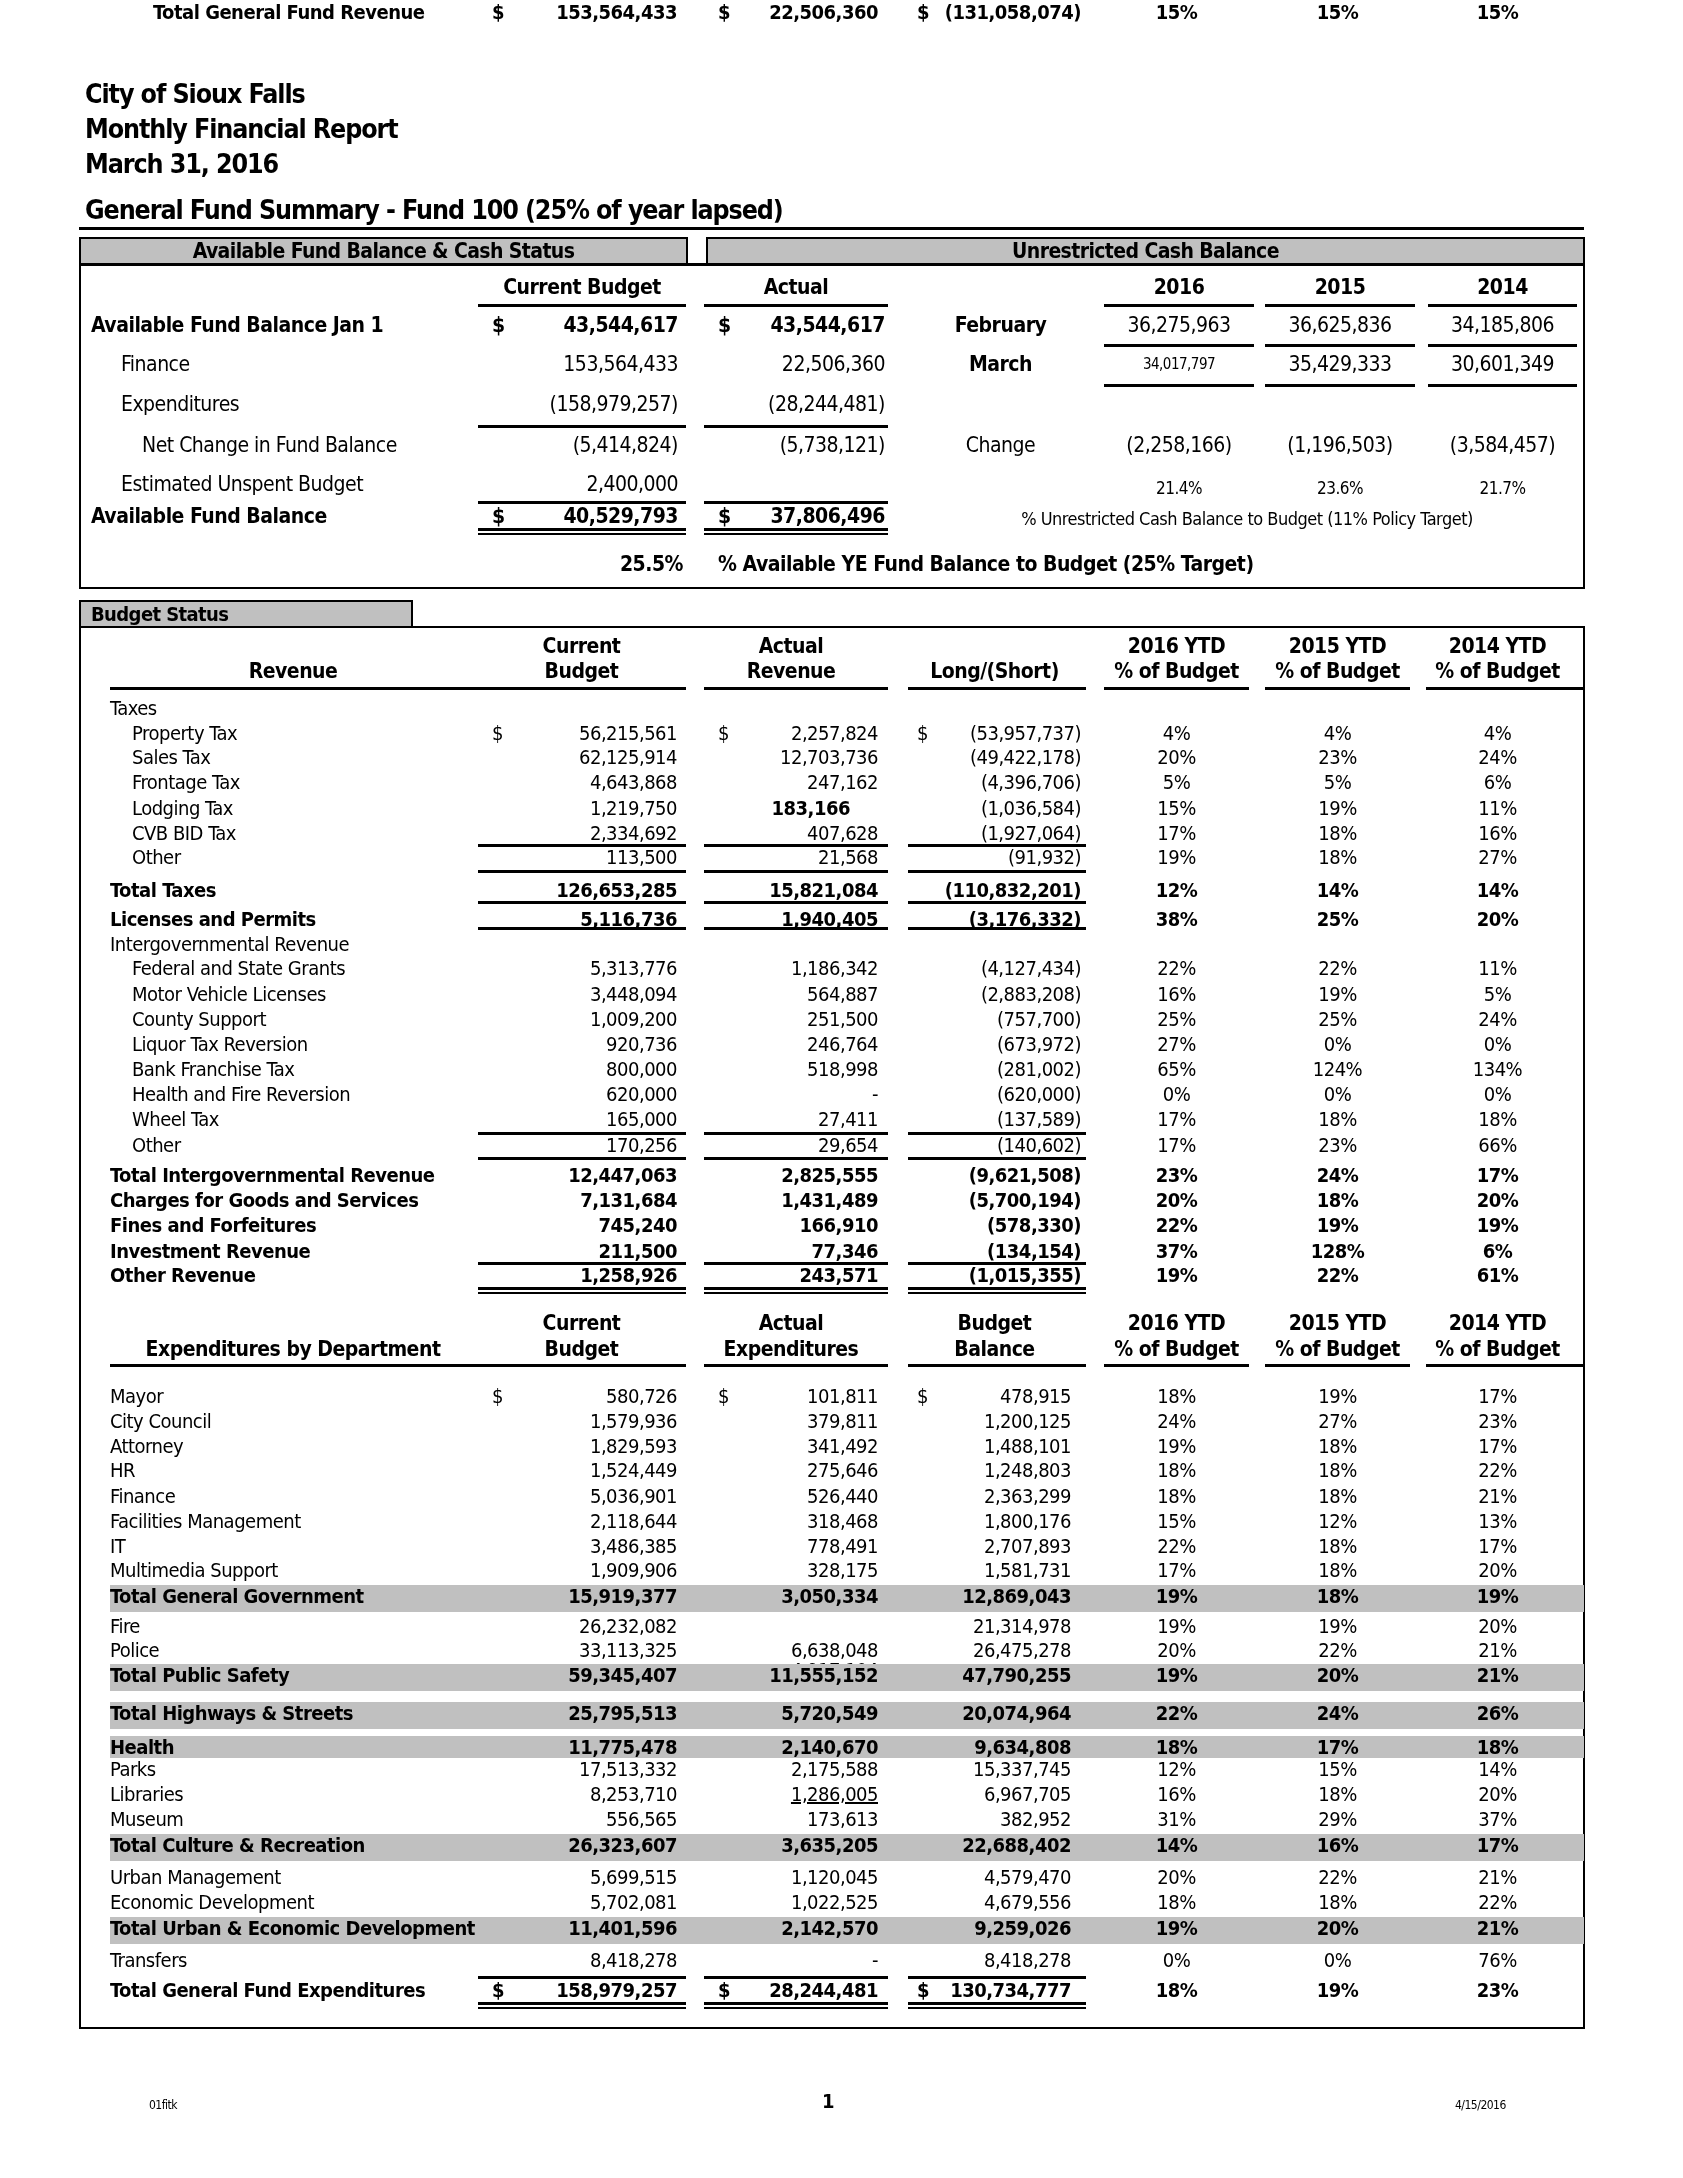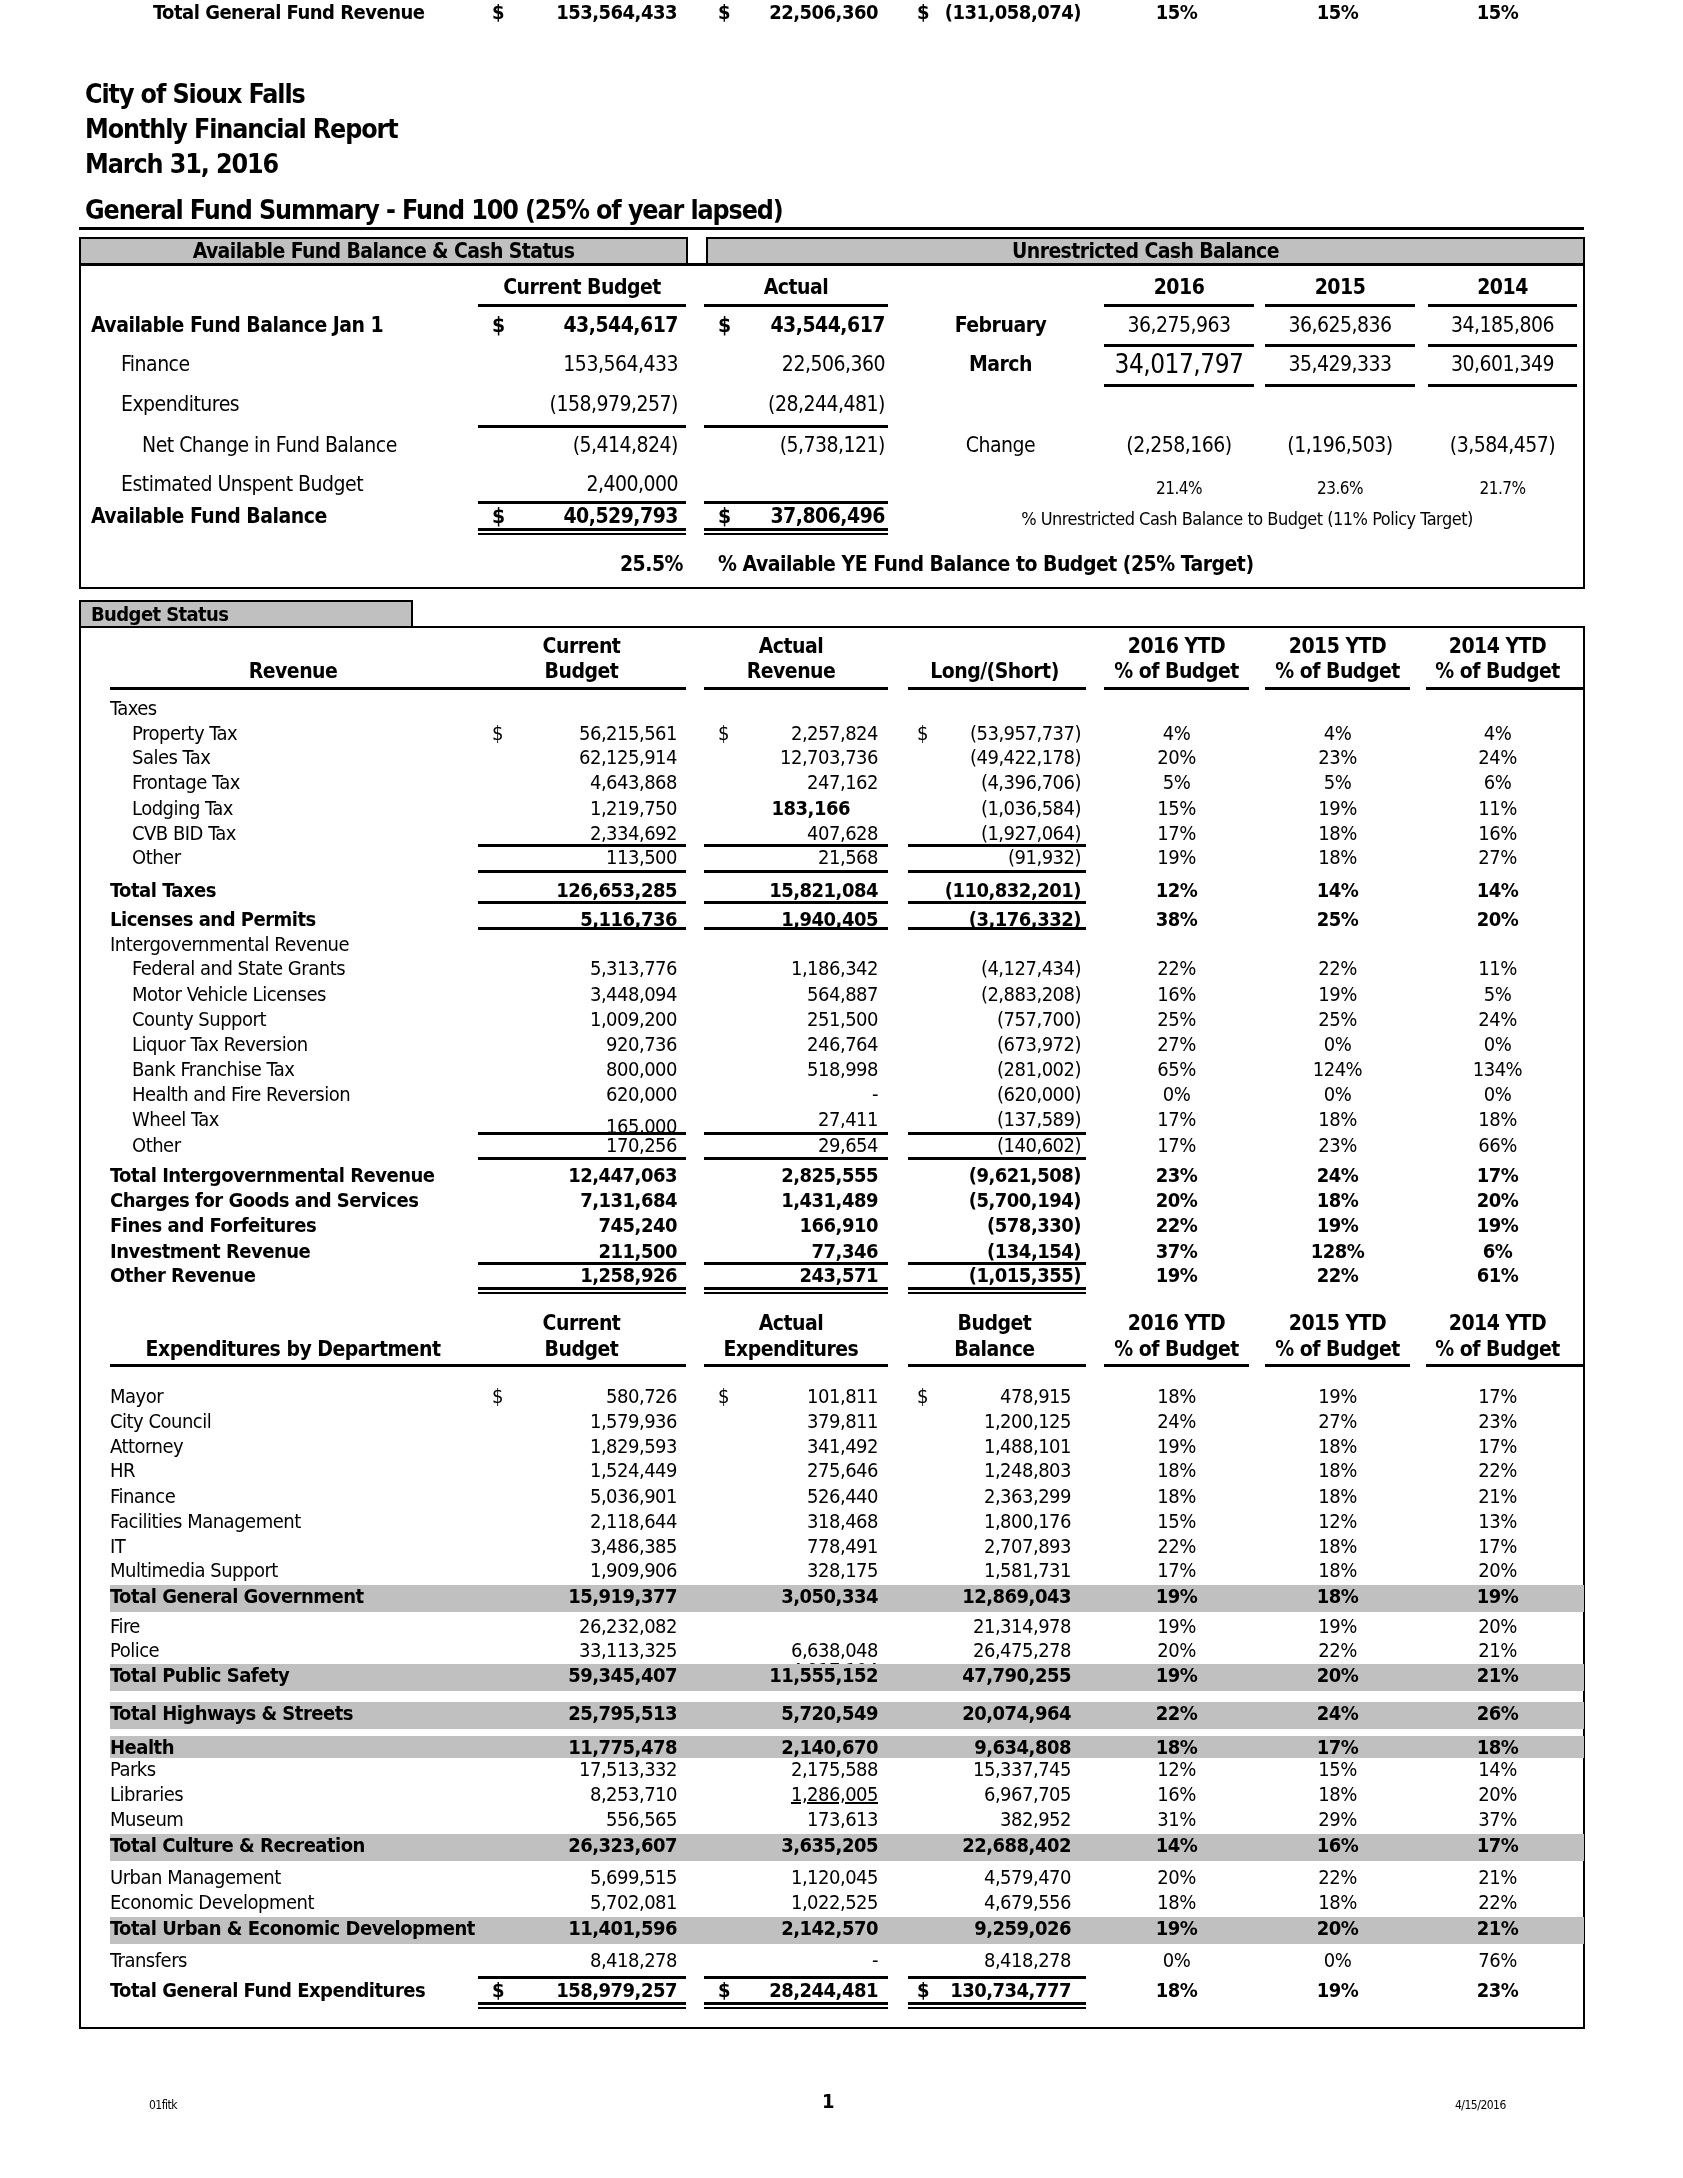--- a/index.html
+++ b/index.html
@@ -78,21 +78,21 @@
     <div class="ul" style="left:1265px;top:384px;width:150px;"></div>
     <div class="t b c" style="left:1428px;top:275px;width:149px;font-size:21px;">2014</div>
     <div class="ul" style="left:1428px;top:304px;width:149px;"></div>
     <div class="ul" style="left:1428px;top:344px;width:149px;"></div>
     <div class="ul" style="left:1428px;top:384px;width:149px;"></div>
     <div class="t c b" style="left:931px;top:313px;width:139px;font-size:21px;">February</div>
     <div class="t c" style="left:1104px;top:313px;width:150px;font-size:21px;">36,275,963</div>
     <div class="t c" style="left:1265px;top:313px;width:150px;font-size:21px;">36,625,836</div>
     <div class="t c" style="left:1428px;top:313px;width:149px;font-size:21px;">34,185,806</div>
     <div class="t c b" style="left:931px;top:352px;width:139px;font-size:21px;">March</div>
-    <div class="t c" style="left:1104px;top:352px;width:150px;font-size:26px;">34,017,797</div>
+    <div class="t c" style="left:1104px;top:352px;width:150px;font-size:15px;">34,017,797</div>
     <div class="t c" style="left:1265px;top:352px;width:150px;font-size:21px;">35,429,333</div>
     <div class="t c" style="left:1428px;top:352px;width:149px;font-size:21px;">30,601,349</div>
     <div class="t c" style="left:931px;top:433px;width:139px;font-size:21px;">Change</div>
     <div class="t c" style="left:1104px;top:433px;width:150px;font-size:21px;">(2,258,166)</div>
     <div class="t c" style="left:1265px;top:433px;width:150px;font-size:21px;">(1,196,503)</div>
     <div class="t c" style="left:1428px;top:433px;width:149px;font-size:21px;">(3,584,457)</div>
     <div class="t c" style="left:1104px;top:476px;width:150px;font-size:17px;">21.4%</div>
     <div class="t c" style="left:1265px;top:476px;width:150px;font-size:17px;">23.6%</div>
     <div class="t c" style="left:1428px;top:476px;width:149px;font-size:17px;">21.7%</div>
     <div class="t c" style="left:950px;top:506px;width:594px;font-size:18px;">% Unrestricted Cash Balance to Budget (11% Policy Target)</div>
@@ -219,21 +219,21 @@
     <div class="t c" style="left:1265px;top:1057px;width:145px;">124%</div>
     <div class="t c" style="left:1426px;top:1057px;width:143px;">134%</div>
     <div class="t" style="left:132px;top:1082px;">Health and Fire Reversion</div>
     <div class="t r" style="left:478px;top:1082px;width:199px;">620,000</div>
     <div class="t r" style="left:704px;top:1082px;width:174px;">-</div>
     <div class="t r" style="left:908px;top:1082px;width:173px;">(620,000)</div>
     <div class="t c" style="left:1104px;top:1082px;width:145px;">0%</div>
     <div class="t c" style="left:1265px;top:1082px;width:145px;">0%</div>
     <div class="t c" style="left:1426px;top:1082px;width:143px;">0%</div>
     <div class="t" style="left:132px;top:1107px;">Wheel Tax</div>
-    <div class="t r" style="left:478px;top:1107px;width:199px;margin-top:7px;">165,000</div>
+    <div class="t r" style="left:478px;top:1107px;width:199px;">165,000</div>
     <div class="t r" style="left:704px;top:1107px;width:174px;">27,411</div>
     <div class="t r" style="left:908px;top:1107px;width:173px;">(137,589)</div>
     <div class="t c" style="left:1104px;top:1107px;width:145px;">17%</div>
     <div class="t c" style="left:1265px;top:1107px;width:145px;">18%</div>
     <div class="t c" style="left:1426px;top:1107px;width:143px;">18%</div>
     <div class="t" style="left:132px;top:1133px;">Other</div>
     <div class="t r" style="left:478px;top:1133px;width:199px;">170,256</div>
     <div class="t r" style="left:704px;top:1133px;width:174px;">29,654</div>
     <div class="t r" style="left:908px;top:1133px;width:173px;">(140,602)</div>
     <div class="t c" style="left:1104px;top:1133px;width:145px;">17%</div>

